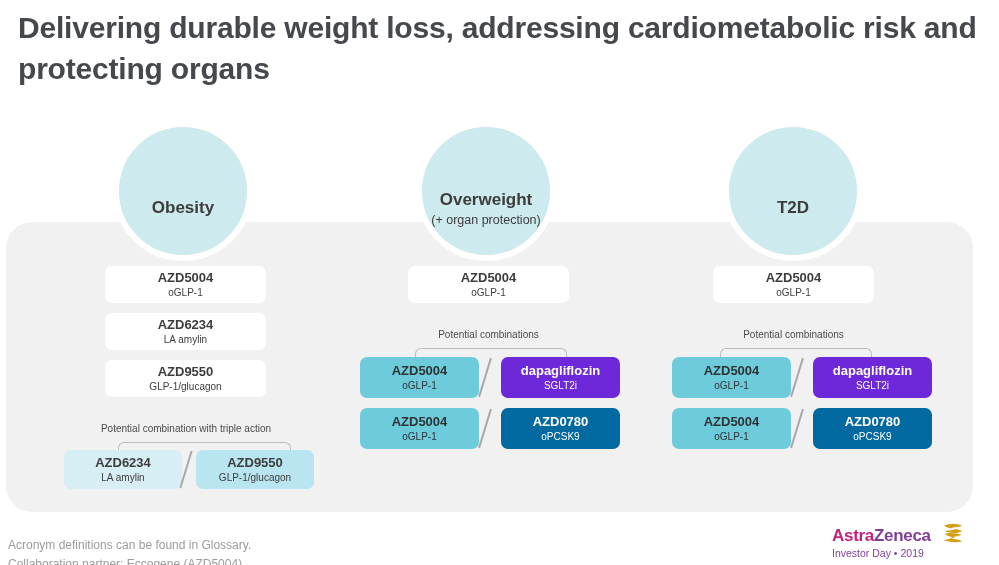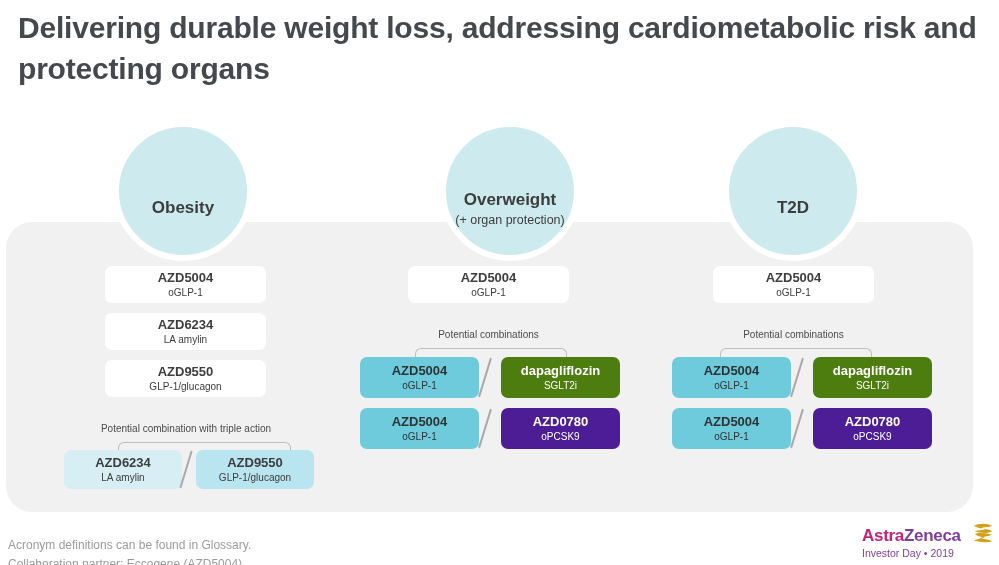--- a/index.html
+++ b/index.html
@@ -62,21 +62,21 @@
     color: #3d3d3d;
     margin-bottom: 2px;
     margin-top: 36px;
   }
   .circle .c-sub {
     font-size: 12.5px;
     color: #3d3d3d;
     padding: 0 8px;
   }
   #circle-obesity   { left: 113px; top: 121px; }
-  #circle-overweight{ left: 440px; top: 121px; text-align: right; }
+  #circle-overweight{ left: 416px; top: 121px; text-align: right; }
   #circle-t2d       { left: 723px; top: 121px; }
 
   
   .card {
     position: absolute;
     box-sizing: border-box;
     border-radius: 7px;
     display: flex;
     flex-direction: column;
     align-items: center;
@@ -92,22 +92,22 @@
     font-size: 10px;
     margin-top: 2px;
   }
   .card.white {
     background: #ffffff;
     color: #3d3d3d;
   }
   .card.pale     { background: #d6eef4; color: #3d3d3d; }
   .card.pale2    { background: #b8e5ef; color: #3d3d3d; }
   .card.lightteal{ background: #6dcbdc; color: #2c3436; }
-  .card.darkteal { background: #4d7c0f; color: #ffffff; }
-  .card.midteal  { background: #4c1d95; color: #ffffff; }
+  .card.darkteal { background: #6d28d9; color: #ffffff; }
+  .card.midteal  { background: #0369a1; color: #ffffff; }
 
   
   .caption {
     position: absolute;
     font-size: 10px;
     color: #4b4b4b;
     text-align: center;
     white-space: nowrap;
   }
 
@@ -137,21 +137,21 @@
     left: 8px;
     top: 536px;
     font-size: 12px;
     line-height: 1.55;
     color: #9b9b9b;
   }
 
   
   .logo {
     position: absolute;
-    left: 862px;
+    left: 832px;
     top: 527px;
     width: 132px;
     height: 34px;
   }
   .logo-word {
     font-size: 17px;
     font-weight: bold;
     letter-spacing: -0.3px;
     line-height: 1;
     white-space: nowrap;

